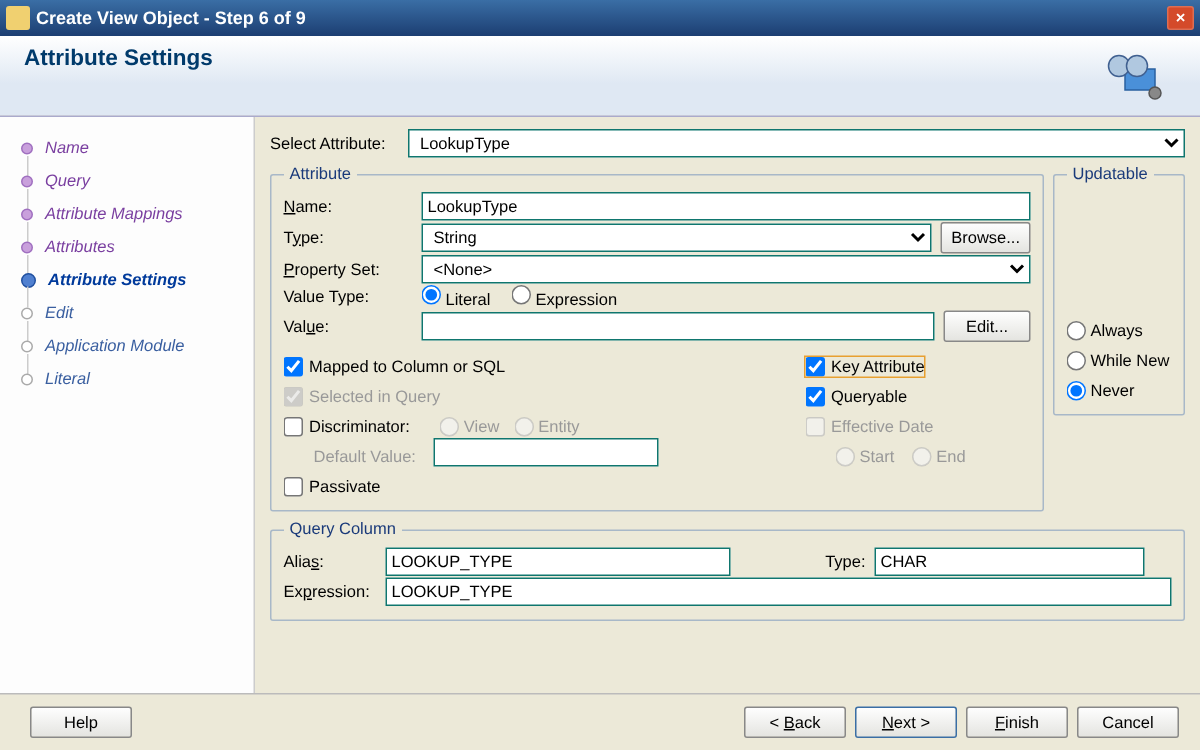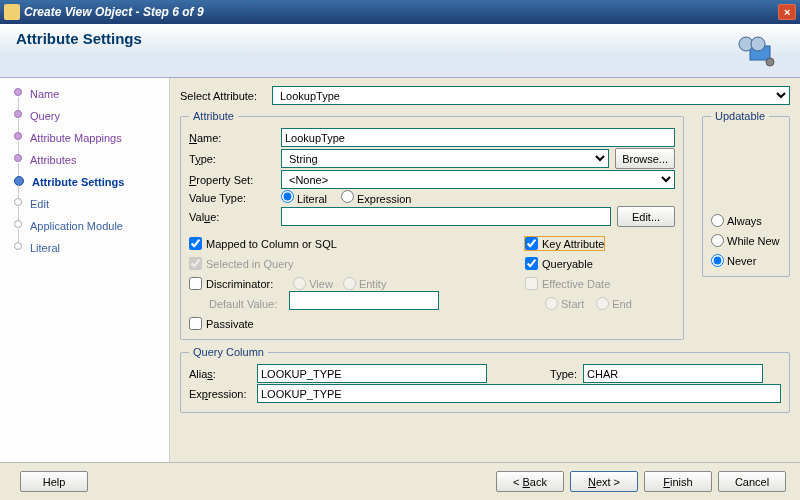--- a/index.html
+++ b/index.html
@@ -1,27 +1,27 @@
 <!DOCTYPE html>
 <html><head>
 <meta charset="utf-8">
 <style>
 * { box-sizing: border-box; margin: 0; padding: 0; font-family: Tahoma, sans-serif; font-size: 11px; }
 body { background: #ece9d8; width: 800px; height: 500px; overflow: hidden; }
-.titlebar { background: linear-gradient(#3a6ea5,#1c3e72); height: 24px; display: flex; align-items: center; padding: 0 4px; color: #fff; font-style: italic; }
+.titlebar { background: linear-gradient(#3a6ea5,#1c3e72); height: 24px; display: flex; align-items: center; padding: 0 4px; color: #fff; }
 .titlebar .icon { width: 16px; height: 16px; margin-right: 4px; display:inline-block; background:#f0d070; border-radius:2px;}
 .title-text { font-weight: bold; font-size: 12px; flex: 1; }
 .close-btn { width: 18px; height: 16px; background: #d44a2a; color:#fff; text-align:center; line-height:14px; border:1px solid #fff3; border-radius:2px; font-weight:bold; cursor:pointer;}
 .header { background: linear-gradient(#fff,#dfe8f3 60%,#dfe8f3); height: 54px; border-bottom:1px solid #aac; padding:6px 16px; position:relative;}
 .header h1 { font-size: 15px; font-weight: bold; color:#003a6b; }
 .header-icon { position:absolute; right:20px; top:8px; width:48px; height:36px;}
 .header-icon svg{width:48px;height:36px;}
 .body { display:flex; height: calc(500px - 24px - 54px - 38px); }
 .sidebar { width: 170px; padding: 10px 0 10px 14px; border-right:1px solid #ccc; background:#fdfdfd;}
-.step { display:flex; align-items:flex-start; height:22px; color:#888; cursor:pointer;}
+.step { display:flex; align-items:center; height:22px; color:#888; cursor:pointer;font-style:italic;}
 .step .node { width:8px; height:8px; border-radius:50%; border:1px solid #aaa; background:#fff; margin-right:8px; position:relative;}
 .step .node::after { content:""; position:absolute; left:3px; top:8px; width:1px; height:14px; background:#ccc;}
 .step:last-child .node::after { display:none;}
 .step.visited { color:#7a3fa0;}
 .step.visited .node { background:#c9a0dc; border-color:#a070c0;}
 .step.current { color:#003a9b; font-weight:bold;}
 .step.current .node { background:#5080d0; border-color:#2050a0; width:10px; height:10px;}
 .step.future { color:#3a5fa0;}
 .main { flex:1; padding:8px 10px 4px 10px; overflow:hidden;}
 .row { display:flex; align-items:center; margin-bottom:1px;}
@@ -29,21 +29,21 @@
 .lbl u { text-decoration: underline; }
 fieldset { border:1px solid #a8b8c8; border-radius:2px; padding:6px 8px 8px 8px; margin-top:4px;}
 legend { color:#1a3a7a; padding:0 4px;}
 input[type=text], select { border:1px solid #0f766e; height:19px; padding:1px 3px; background:#fff; font-size:11px;}
 .wide { flex:1;}
 select.wide { width:100%;}
 .btn { background:linear-gradient(#fefefe,#e4e4e0); border:1px solid #888; border-radius:2px; height:21px; padding:0 10px; cursor:pointer; font-size:11px; min-width:68px;}
 .btn.small { min-width:58px; padding:0 6px;}
 .cb { margin-right:4px;}
 .radio { margin-right:3px;}
-.flex2 { display:flex; gap:18px; align-items:flex-start;}
+.flex2 { display:flex; gap:6px; align-items:flex-start;}
 .attr-box { flex:1;}
 .upd-box { width:88px;}
 .cols { display:flex; gap:40px; margin-top:4px;}
 .col1 { flex:1;}
 .subrow { display:flex; align-items:flex-end; height:19px; margin-bottom:1px;}
 .subrow label { display:flex; align-items:center;}
 .disabled { color:#999;}
 .ind { margin-left:20px;}
 .footer { height:38px; background:#ece9d8; border-top:1px solid #bbb; display:flex; align-items:center; padding:0 14px;}
 .footer .spacer { flex:1;}

